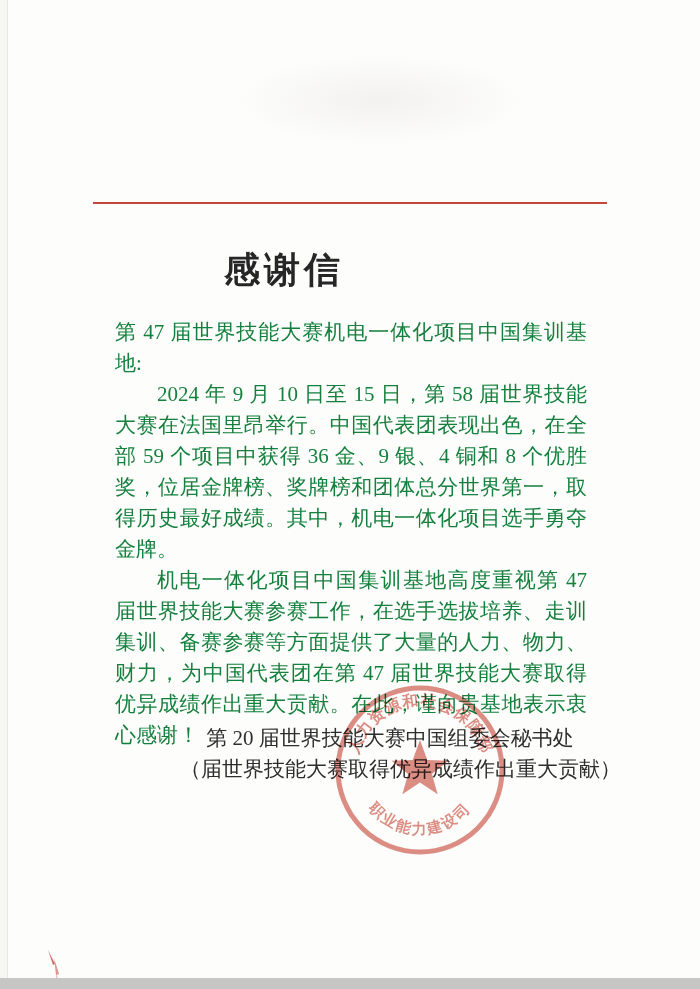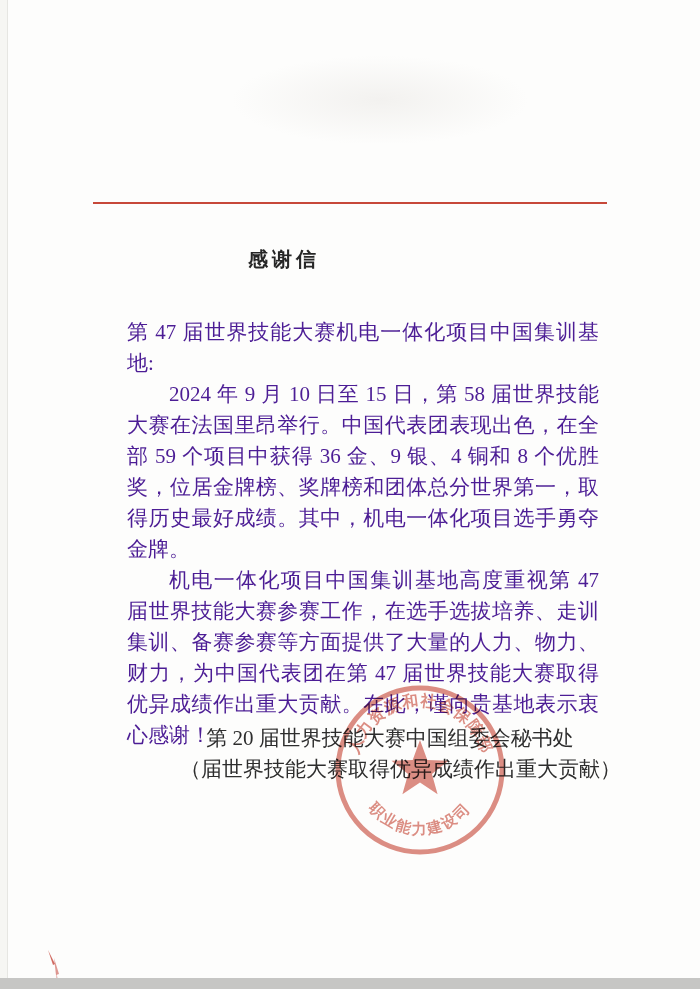--- a/index.html
+++ b/index.html
@@ -22,28 +22,28 @@
   .letterhead-text {
     display:inline-block; white-space:nowrap;
     font-size:37px; font-weight:700; color:#dd4f3e;
     letter-spacing:1px;
     transform:scaleX(0.65); transform-origin:left center;
   }
   .red-rule { position:absolute; top:202px; left:93px; width:514px; height:2px; background:#c74839; }
   
   .letter-title {
     position:absolute; top:246px; left:0; width:568px;
-    text-align:center; font-size:20px; font-weight:700;
+    text-align:center; font-size:36px; font-weight:700;
     color:#262626; letter-spacing:4px;
   }
   
   .letter-body {
     position:absolute; top:317px; left:115px; width:472px;
-    font-size:21px; line-height:31px; color:#4c1d95;
-    text-align:justify; text-justify:inter-ideograph;margin-left:12px;
+    font-size:21px; line-height:31px; color:#15803d;
+    text-align:justify; text-justify:inter-ideograph;
   }
   .letter-body p { margin:0; }
   .salutation { text-indent:0; }
   .para { text-indent:2em; }
   
   .signature {
     position:absolute; top:723px; left:180px; width:420px;
     text-align:center; font-size:21px; line-height:31px; color:#2d2d2d;
   }
   .signature div { white-space:nowrap; }

